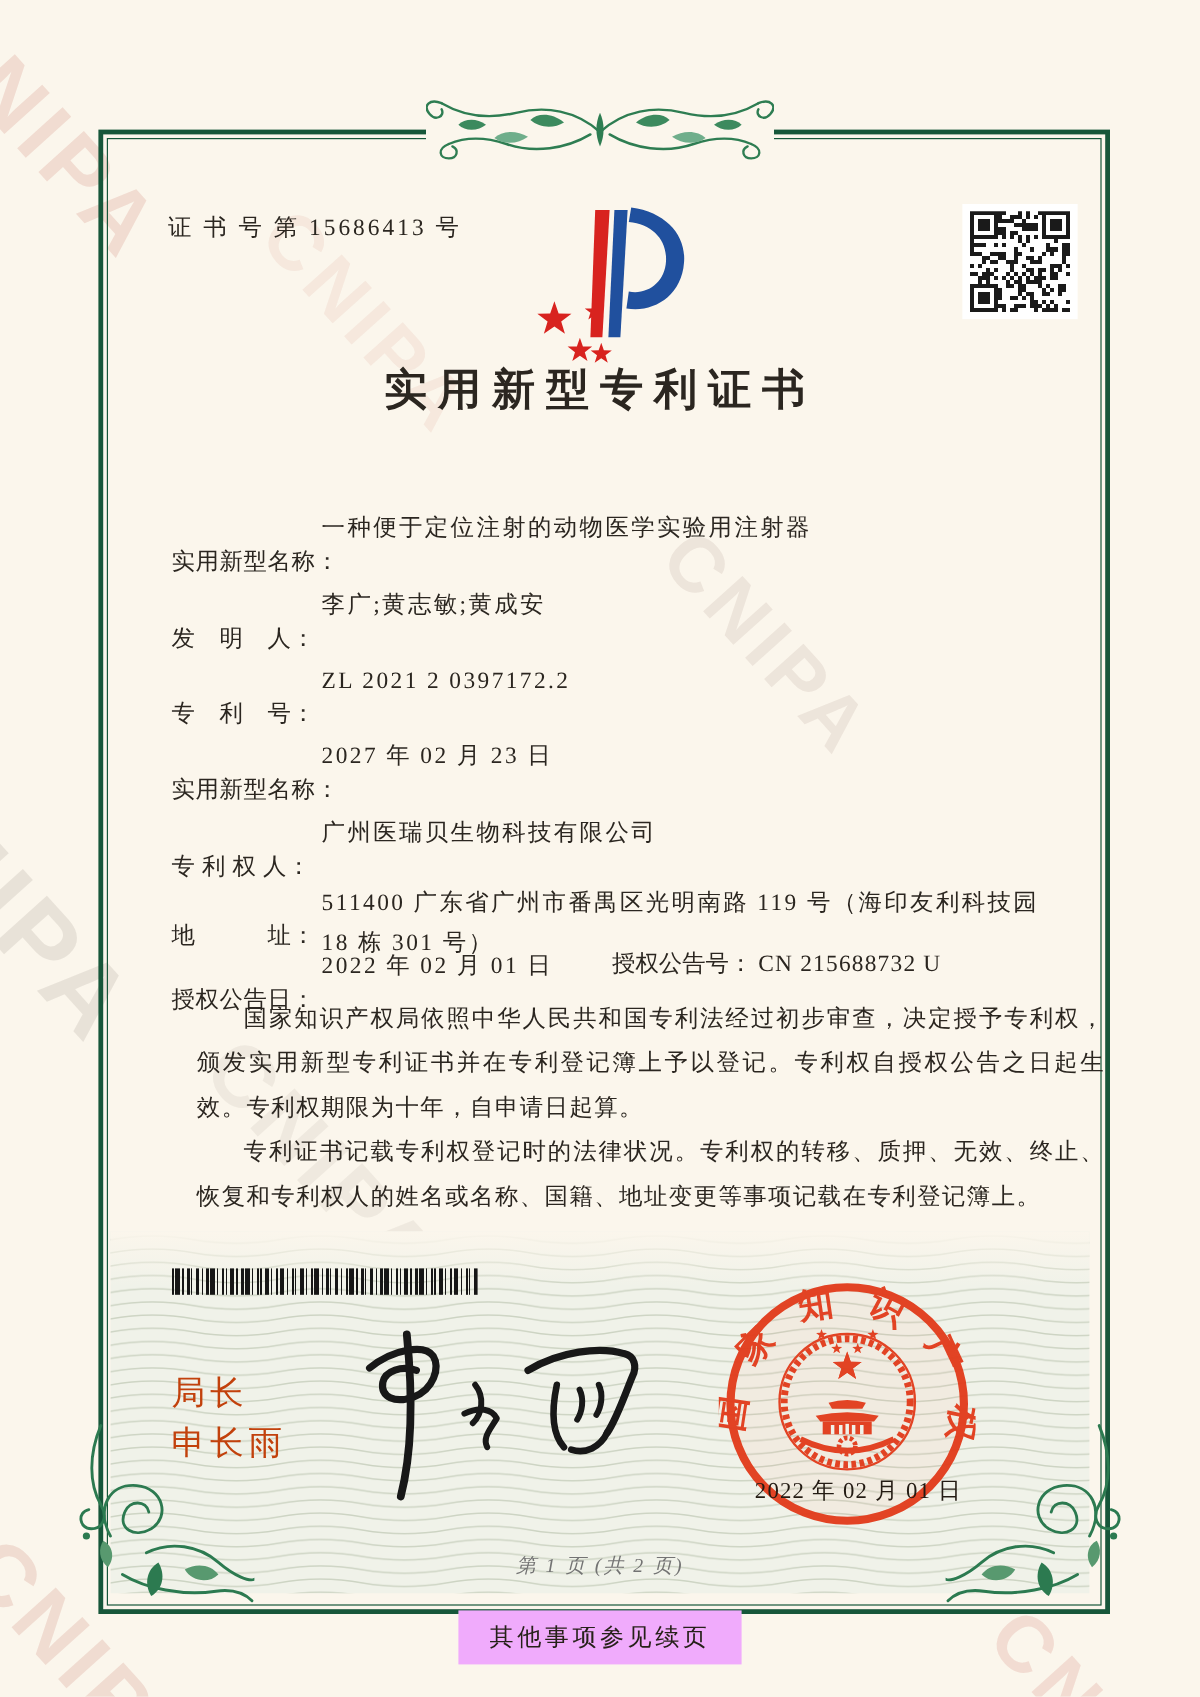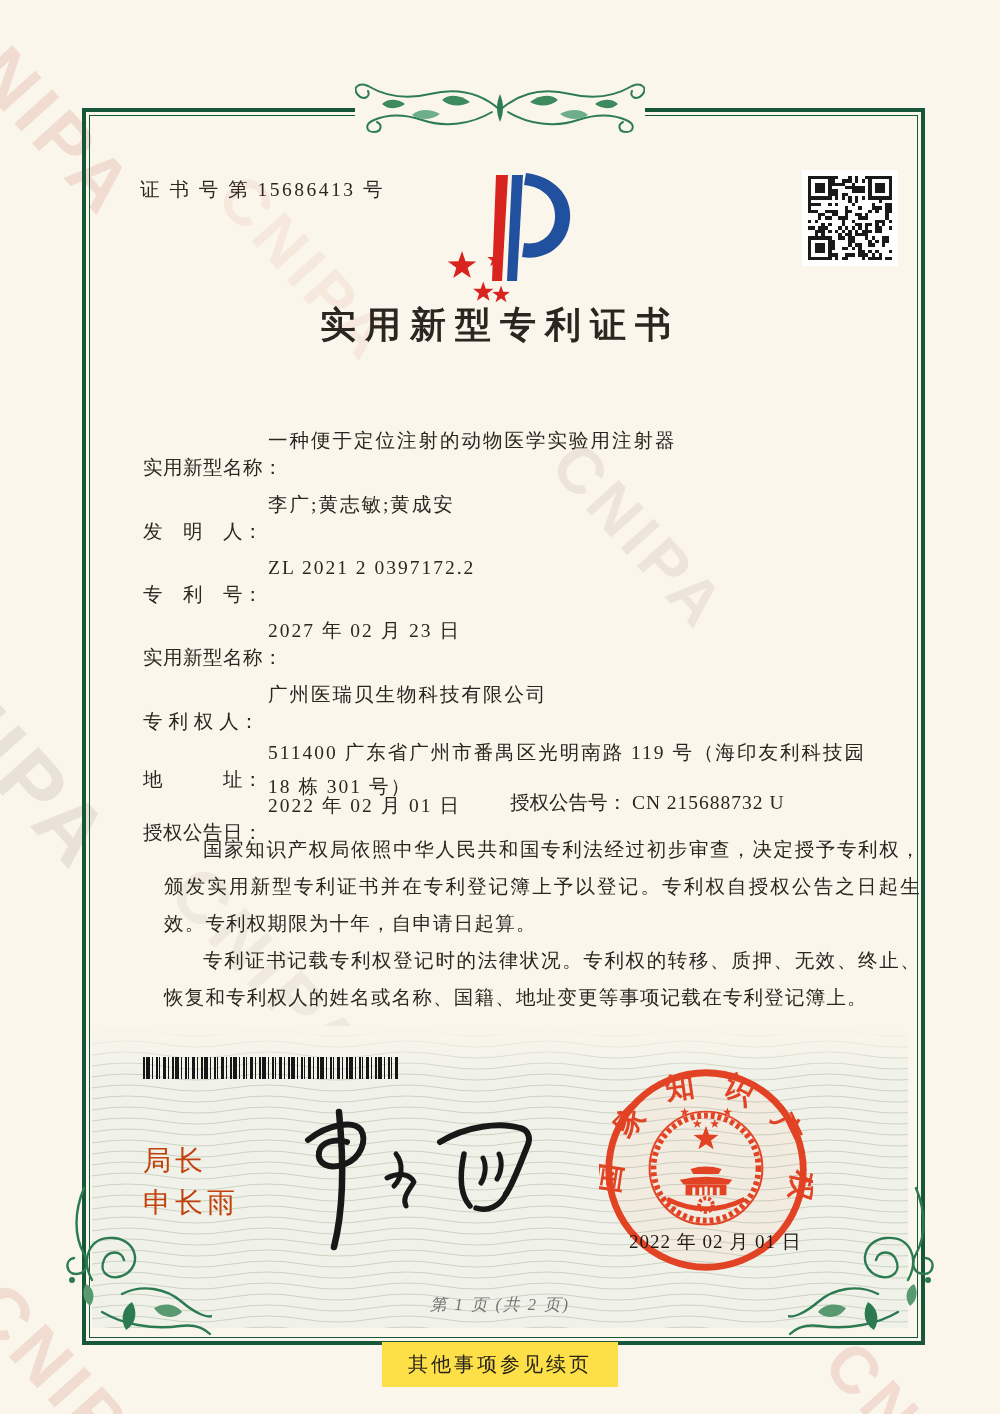--- a/index.html
+++ b/index.html
@@ -37,21 +37,21 @@
     transparent 7px 9px,#161616 9px 10px,transparent 10px 13px,#161616 13px 15px,transparent 15px 16px,
     #161616 16px 17px,transparent 17px 20px,#161616 20px 23px,transparent 23px 25px,#161616 25px 26px,
     transparent 26px 29px);}
   .director{position:absolute;left:143px;z-index:5;font-size:28px;letter-spacing:4px;color:#c2410c;}
   .sig{position:absolute;left:268px;top:1092px;z-index:5;}
   .seal{position:absolute;left:599px;top:1063px;z-index:5;opacity:.95;}
   .seal-date{position:absolute;left:629px;top:1229px;z-index:6;font-size:19px;color:#231b13;
              letter-spacing:1px;white-space:nowrap;}
   .page-info{position:absolute;left:92px;top:1294px;width:816px;text-align:center;z-index:5;
              font-size:16.5px;letter-spacing:2px;color:#737373;font-style:italic;}
-  .note{position:absolute;left:50%;transform:translateX(-50%);top:1342px;background:#fde047;
+  .note{position:absolute;left:50%;transform:translateX(-50%);top:1342px;background:#f0abfc;
         padding:9px 26px;z-index:3;font-size:20px;letter-spacing:3px;color:#262119;}
   .orn{position:absolute;z-index:4;}
   .orn-top{left:355px;top:80px;background:#fbf6ec;}
   .orn-bl{left:62px;top:1184px;}
   .orn-br{left:788px;top:1184px;transform:scaleX(-1);}
 </style>
 </head>
 <body>
 
 <div class="page">

